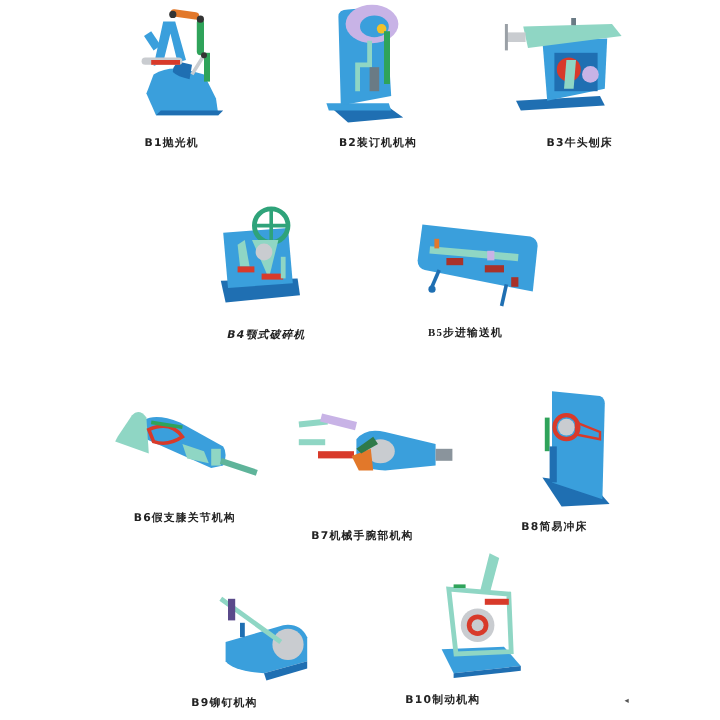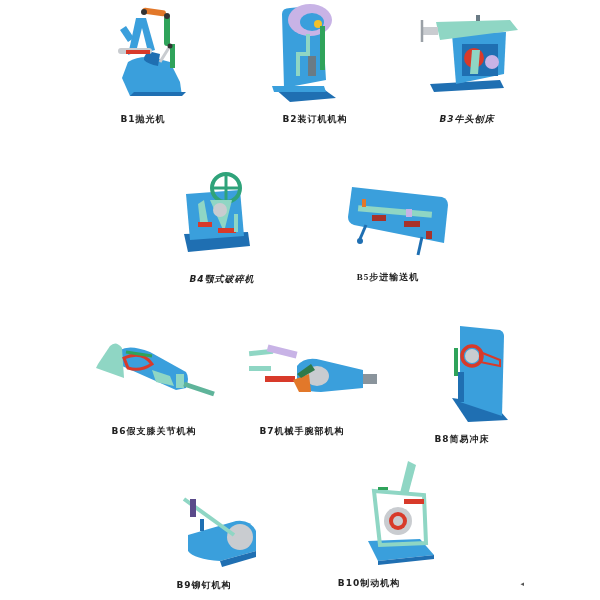--- a/index.html
+++ b/index.html
@@ -55,21 +55,21 @@
     <path d="M52 24 L106 22 L104 64 L56 74 Z" fill="#3a9fdc"></path>
     <rect x="62" y="34" width="36" height="32" fill="#1f6fb2"></rect>
     <circle cx="74" cy="48" r="10" fill="#d83a2a"></circle>
     <circle cx="92" cy="52" r="7" fill="#c8b3e6"></circle>
     <path d="M72 40 L80 40 L78 64 L70 64 Z" fill="#8fd6c4"></path>
     <path d="M36 12 L110 10 L118 20 L40 30 Z" fill="#8fd6c4"></path>
     <rect x="22" y="17" width="16" height="8" fill="#c9ccd0"></rect>
     <line x1="22" y1="10" x2="22" y2="32" stroke="#9aa0a6" stroke-width="2.5"></line>
     <rect x="76" y="5" width="4" height="6" fill="#6a7b85"></rect>
   </svg>
-  <div class="caption" style="left:67px;top:103px;font-style:italic;">B3牛头刨床</div>
+  <div class="caption" style="left:83px;top:103px;">B3牛头刨床</div>
 </div>
 
 <div class="item" style="left:170px;top:170px;width:90px;height:95px;font-style:italic;">
   <svg width="90" height="95">
     <path d="M14 64 L78 62 L80 76 L18 82 Z" fill="#1f6fb2"></path>
     <path d="M16 24 L70 20 L74 66 L20 70 Z" fill="#3a9fdc"></path>
     <circle cx="56" cy="18" r="14" fill="none" stroke="#2fa37a" stroke-width="4"></circle>
     <line x1="56" y1="4" x2="56" y2="32" stroke="#2fa37a" stroke-width="3"></line>
     <line x1="42" y1="18" x2="70" y2="18" stroke="#2fa37a" stroke-width="3"></line>
     <path d="M40 30 L62 30 L54 62 Z" fill="#8fd6c4"></path>
@@ -116,21 +116,21 @@
     <path d="M62 36 Q70 26 86 30 L128 40 L128 58 L86 62 Q64 62 62 48 Z" fill="#3a9fdc"></path>
     <rect x="128" y="44" width="14" height="10" fill="#8a949c"></rect>
     <ellipse cx="82" cy="46" rx="12" ry="10" fill="#c9ccd0"></ellipse>
     <rect x="14" y="20" width="24" height="5" fill="#8fd6c4" transform="rotate(-6 26 22)"></rect>
     <rect x="32" y="18" width="30" height="7" fill="#c8b3e6" transform="rotate(14 47 22)"></rect>
     <rect x="14" y="36" width="22" height="5" fill="#8fd6c4"></rect>
     <rect x="30" y="46" width="30" height="6" fill="#d83a2a"></rect>
     <path d="M58 50 L74 44 L76 62 L64 62 Z" fill="#e2782a"></path>
     <path d="M62 44 L76 34 L80 40 L66 48 Z" fill="#2f7a4a"></path>
   </svg>
-  <div class="caption" style="left:67px;top:95px;">B7机械手腕部机构</div>
+  <div class="caption" style="left:67px;top:110px;">B7机械手腕部机构</div>
 </div>
 
 <div class="item" style="left:430px;top:320px;width:90px;height:110px;">
   <svg width="90" height="110">
     <path d="M22 78 L64 84 L78 100 L38 102 Z" fill="#1f6fb2"></path>
     <path d="M30 6 L70 10 Q74 12 74 16 L72 96 L30 82 Z" fill="#3a9fdc"></path>
     <circle cx="42" cy="36" r="10" fill="none" stroke="#d83a2a" stroke-width="3.5"></circle>
     <circle cx="42" cy="36" r="7" fill="#c9ccd0"></circle>
     <path d="M50 32 L70 40 L70 46 L50 42 Z" fill="none" stroke="#d83a2a" stroke-width="2"></path>
     <rect x="24" y="28" width="4" height="28" fill="#2fa35a"></rect>
@@ -141,21 +141,21 @@
 
 <div class="item" style="left:170px;top:485px;width:100px;height:85px;">
   <svg width="100" height="85">
     <path d="M18 50 L66 36 Q80 34 86 46 L86 66 L50 76 Q24 74 18 66 Z" fill="#3a9fdc"></path>
     <path d="M50 76 L86 66 L86 72 L52 82 Z" fill="#1f6fb2"></path>
     <circle cx="70" cy="52" r="13" fill="#c9ccd0"></circle>
     <line x1="14" y1="14" x2="64" y2="50" stroke="#8fd6c4" stroke-width="4"></line>
     <rect x="20" y="14" width="6" height="18" fill="#5a4a8a"></rect>
     <rect x="30" y="34" width="4" height="12" fill="#1f6fb2"></rect>
   </svg>
-  <div class="caption" style="left:34px;top:94px;">B9铆钉机构</div>
+  <div class="caption" style="left:17px;top:94px;">B9铆钉机构</div>
 </div>
 
 <div class="item" style="left:360px;top:455px;width:90px;height:115px;">
   <svg width="90" height="115">
     <path d="M8 86 L60 84 L74 100 L18 106 Z" fill="#3a9fdc"></path>
     <path d="M18 106 L74 100 L74 104 L18 110 Z" fill="#1f6fb2"></path>
     <path d="M14 36 L64 40 L66 88 L20 90 Z" fill="none" stroke="#8fd6c4" stroke-width="4"></path>
     <circle cx="38" cy="66" r="14" fill="#c9ccd0"></circle>
     <circle cx="38" cy="66" r="9" fill="#d83a2a"></circle>
     <circle cx="38" cy="66" r="5" fill="#c9ccd0"></circle>

